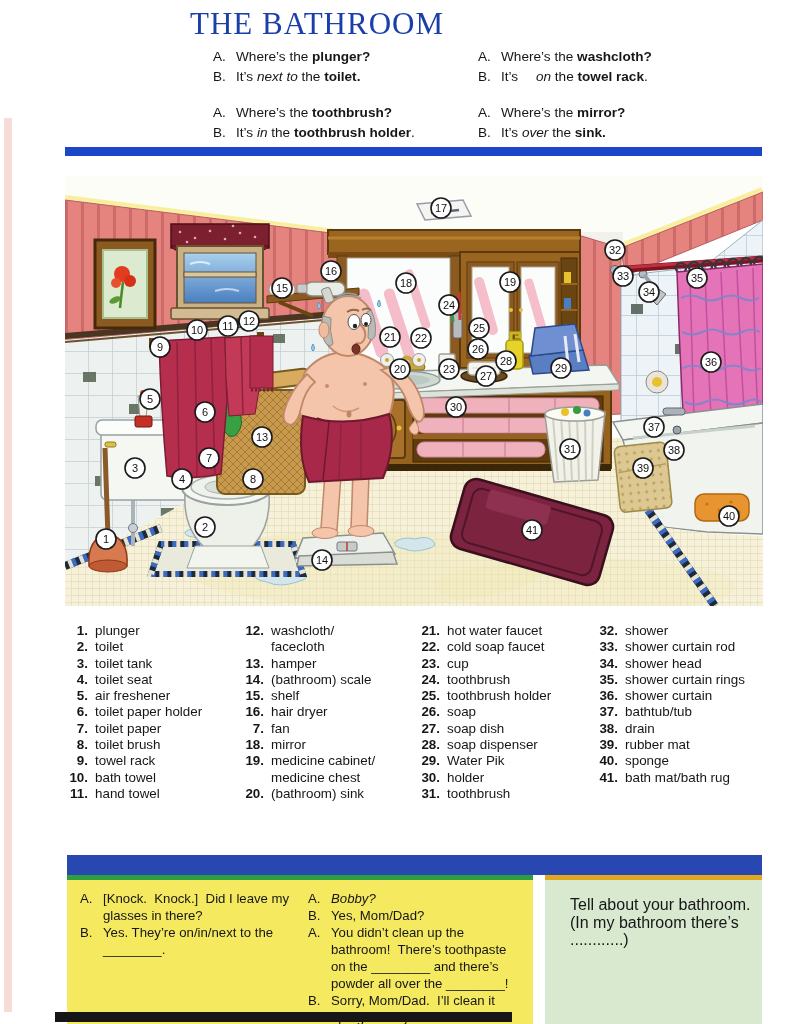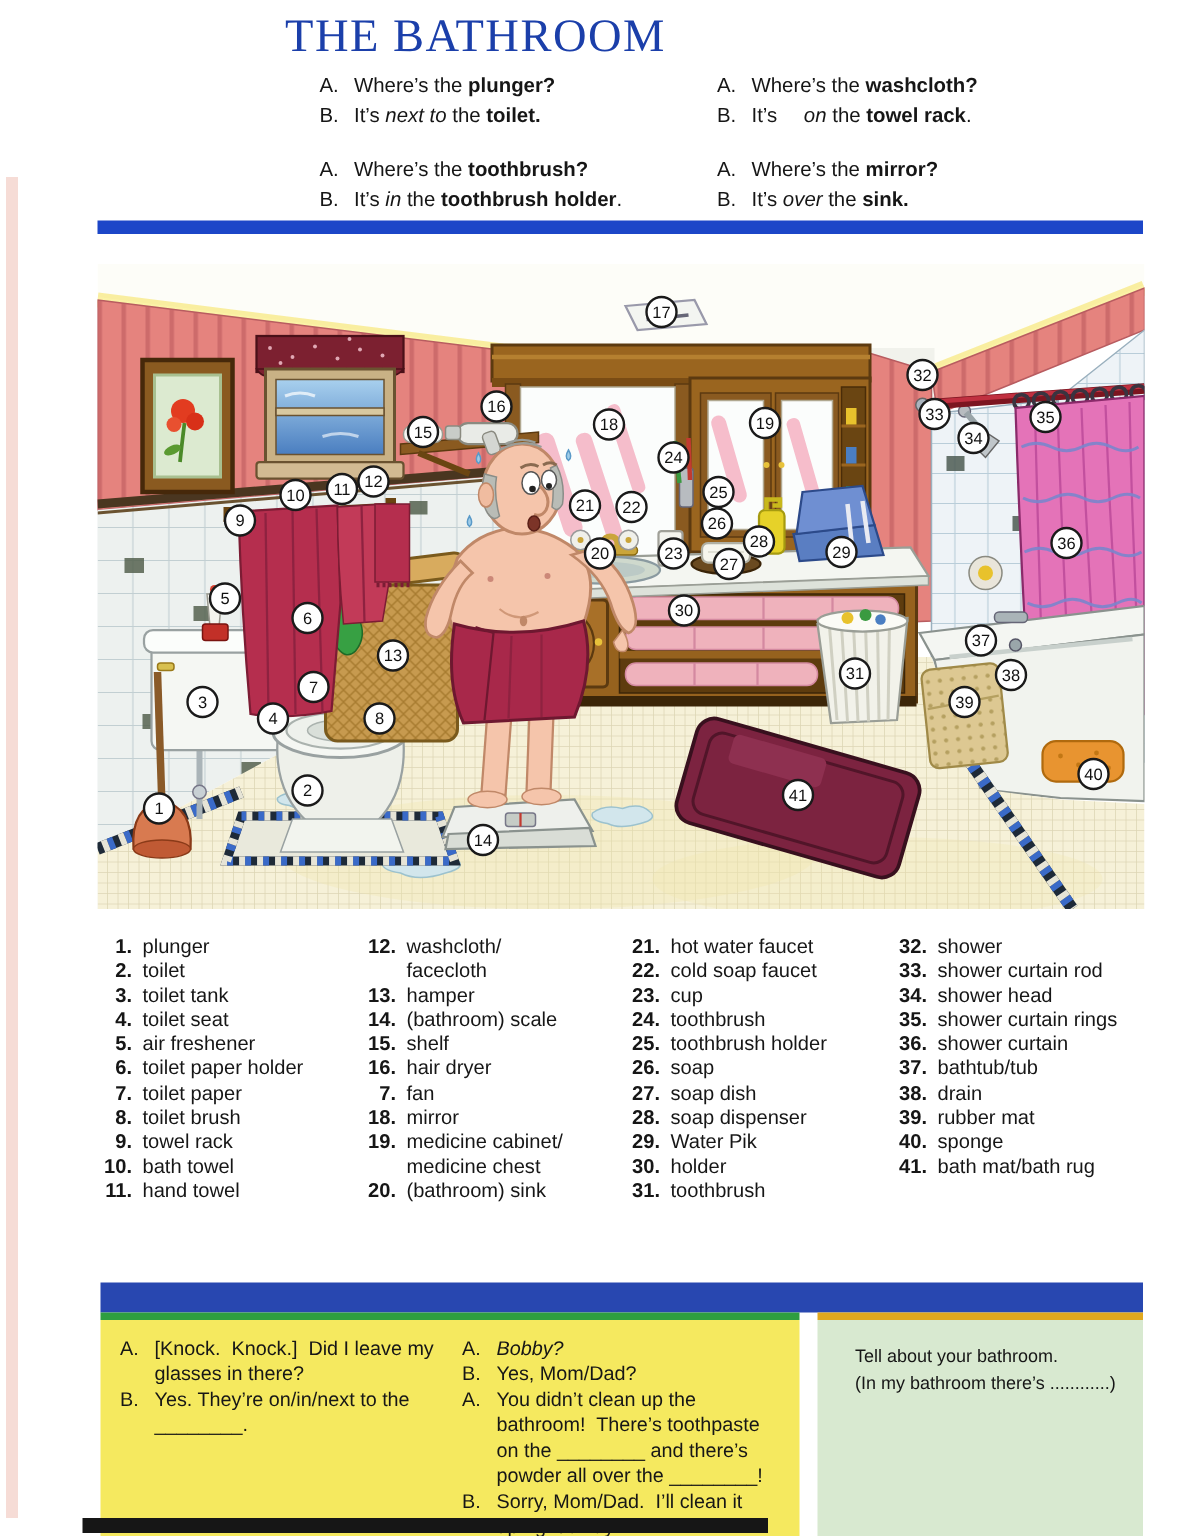--- a/index.html
+++ b/index.html
@@ -29,21 +29,21 @@
   .line-green{position:absolute;left:67px;top:875px;width:466px;height:5px;background:var(--band-green,#2e9e40);}
   .line-gold{position:absolute;left:545px;top:875px;width:217px;height:5px;background:var(--band-gold,#e0a81f);}
   .box-yellow{position:absolute;left:67px;top:880px;width:466px;height:144px;background:var(--box-yellow,#f5e95f);}
   .box-green{position:absolute;left:545px;top:880px;width:217px;height:144px;background:var(--box-green,#d8e9d0);}
   .bottom-bar{position:absolute;left:55px;top:1012px;width:457px;height:10px;background:#161616;}
   .ex{position:absolute;top:890px;font-size:13.2px;line-height:17px;white-space:pre-wrap;}
   #ex-left{left:80px;width:225px;}
   #ex-mid{left:308px;width:220px;}
   .exline{display:flex;}
   .exline .lab{width:23px;flex:0 0 23px;}
-  .prompt{position:absolute;left:570px;top:896px;width:185px;font-size:12px;line-height:17.5px;}
+  .prompt{position:absolute;left:570px;top:896px;width:185px;font-size:16px;line-height:17.5px;}
   svg text.mk{font-family:"Liberation Sans",sans-serif;font-size:11px;fill:#111;}
 </style>
 </head>
 <body style="--title-blue: #1b3faa; --divider-blue: #1c46c8; --band-blue: #2847b0; --band-green: #2e9e40; --band-gold: #e0a81f; --box-yellow: #f5e95f; --box-green: #d8e9d0;">
 
 <div class="page-edge"></div>
 
 <div class="title">THE BATHROOM</div>
 
 <div id="dial-left" class="dcol">

